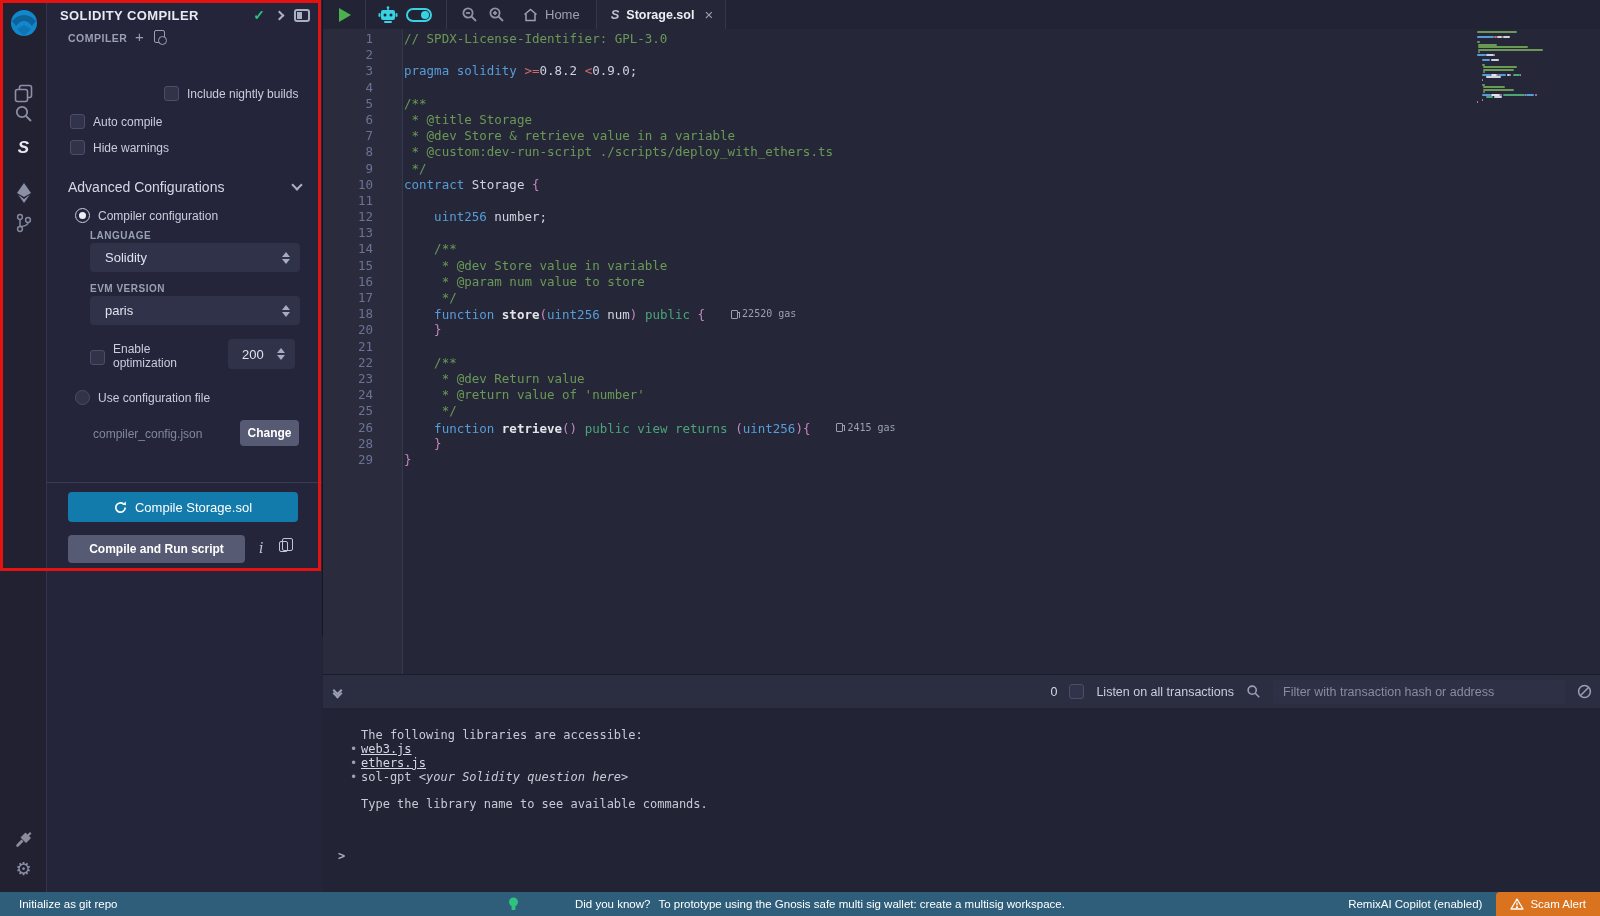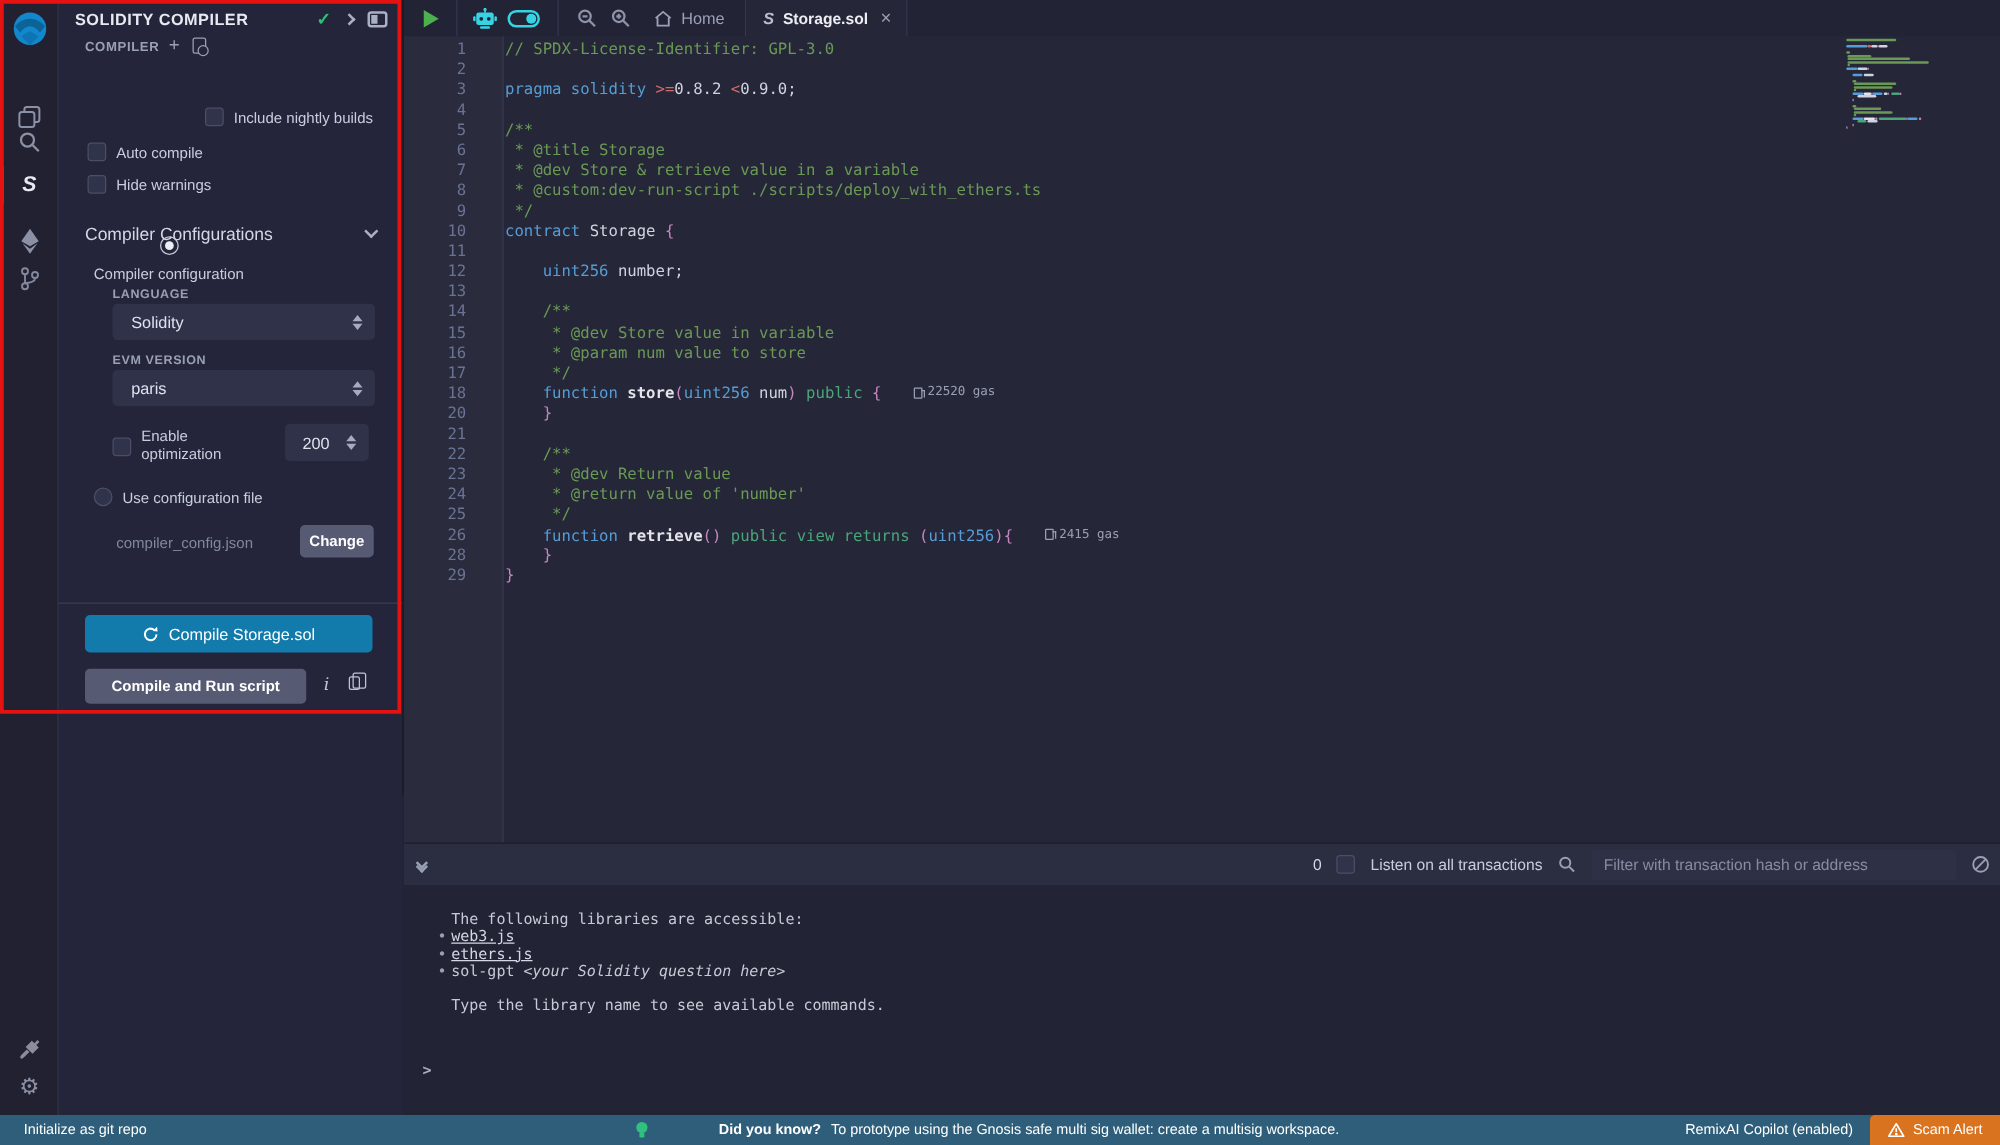--- a/index.html
+++ b/index.html
@@ -135,21 +135,21 @@
   .tt-bullet { position:absolute; left:-11px; color:#9aa0b4; }
   .tt-link { text-decoration:underline; cursor:pointer; color:#d4d8e4; }
   .tt-italic { font-style:italic; }
   .term-prompt { position:absolute; left:15px; top:141px; color:#aab0c4; font-weight:bold; }
 
   
   .status-bar { position:absolute; left:0; top:892px; width:1600px; height:24px; background:#2e5e7a;
     color:#fff; font-size:11.5px; display:flex; align-items:center; z-index:70; }
   .sb-left { margin-left:19px; }
   .sb-center { position:absolute; left:508px; display:flex; align-items:center; gap:8px; }
-  .sb-tip-title { font-weight:bold;padding-left:48px; }
+  .sb-tip-title { font-weight:normal;padding-left:48px; }
   .sb-right { margin-left:auto; display:flex; align-items:center; height:24px; }
   .sb-copilot { margin-right:14px; }
   .scam-btn { height:24px; background:#d9731f; border:none; border-radius:4px 0 0 0; color:#fff;
     font-size:11.5px; font-family:inherit; display:flex; align-items:center; gap:6px; padding:0 14px; cursor:pointer; }
 
   svg { display:block; }
 </style>
 </head>
 <body>
 
@@ -228,25 +228,25 @@
     <div class="chk-row" style="left:23px; top:114px;">
       <span class="checkbox"></span>
       <span>Auto compile</span>
     </div>
     <div class="chk-row" style="left:23px; top:140px;">
       <span class="checkbox"></span>
       <span>Hide warnings</span>
     </div>
 
     <div class="adv-row">
-      <span class="adv-label">Compiler Configurations</span>
+      <span class="adv-label">Advanced Configurations</span>
       <span class="chev-down"></span>
     </div>
 
-    <div class="chk-row" style="left:28px; top:189px;flex-direction:column;">
+    <div class="chk-row" style="left:28px; top:208px;">
       <span class="radio sel"></span>
       <span>Compiler configuration</span>
     </div>
 
     <span class="small-cap" style="left:43px; top:230px;">LANGUAGE</span>
     <div class="select-box" style="left:43px; top:243px; width:210px; height:29px;">
       <span class="val">Solidity</span>
       <span class="updown">
           <i class="up"></i>
           <i class="dn"></i>

